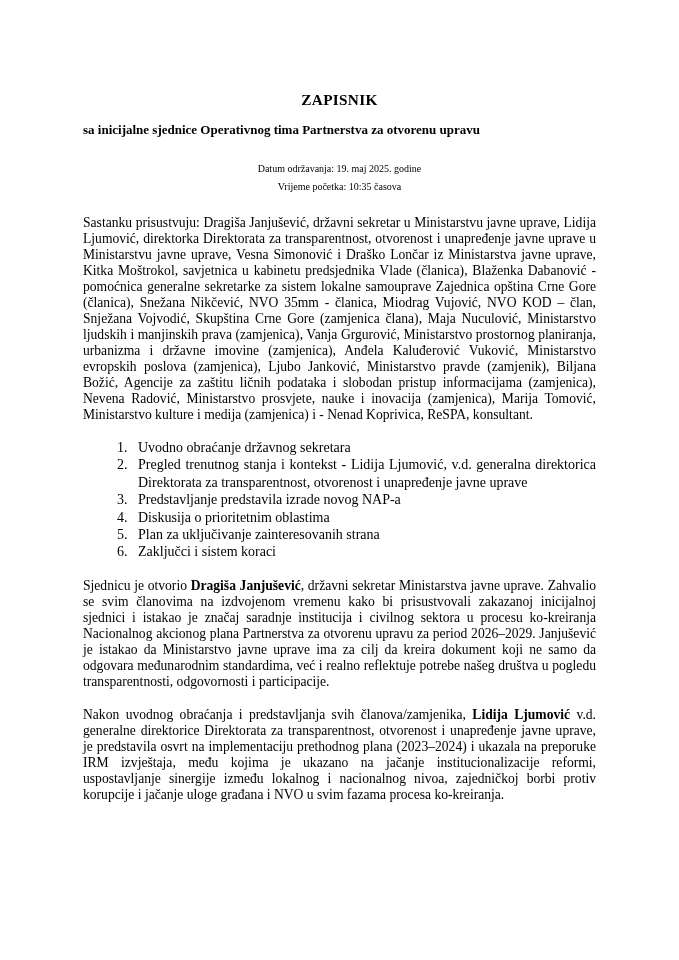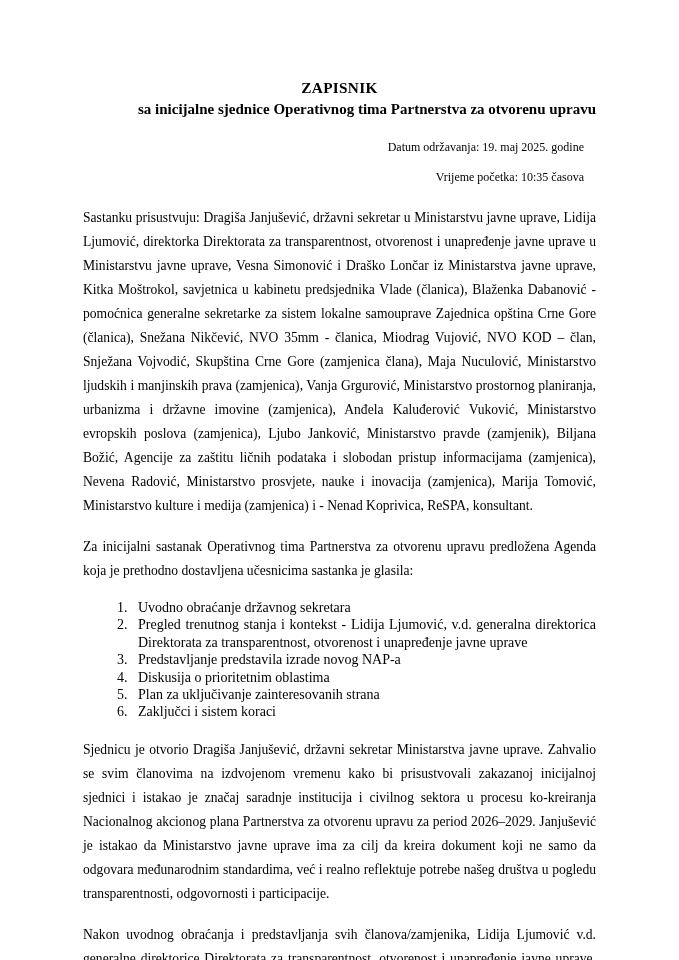--- a/index.html
+++ b/index.html
@@ -22,41 +22,41 @@
     box-sizing: border-box;
     padding: 78px 83px 0 83px;
     overflow: hidden;
   }
   .doc-title {
     text-align: center;
     font-weight: bold;
     font-size: 15.3px;
     line-height: 19px;
     letter-spacing: 0.3px;
-    margin: 0;
+    margin: 12px;
   }
   .doc-subtitle {
-    text-align: right;
+    text-align: left;
     font-weight: bold;
-    font-size: 15px;
+    font-size: 13px;
     line-height: 18px;
     margin: 3px 0 0 0;
   }
   .meta-block {
     margin-top: 21px;
   }
   .meta-line {
-    font-size: 12px;
+    font-size: 10px;
     line-height: 17.5px;
-    text-align: right;
-    margin: 12px;
+    text-align: center;
+    margin: 0;
   }
   .para {
     font-size: 13.6px;
-    line-height: 24px;
+    line-height: 16px;
     text-align: justify;
     text-justify: inter-word;
     margin: 17px 0 0 0;
     hyphens: none;
   }
   .para.first-body {
     margin-top: 20px;
   }
   .agenda {
     margin: 16px 0 0 0;
@@ -78,40 +78,39 @@
     position: absolute;
     left: 0;
     top: 0;
     width: 17px;
     text-align: left;
   }
   .agenda li .item-text {
     display: block;
     text-align: justify;
   }
-  b, strong { font-weight: normal; }
+  b, strong { font-weight: bold; }
 </style>
 </head>
 <body>
 
 <div class="page">
 
   <h1 class="doc-title">ZAPISNIK</h1>
 
   <h2 class="doc-subtitle">sa inicijalne sjednice Operativnog tima Partnerstva za otvorenu upravu</h2>
 
   <div class="meta-block">
     <p class="meta-line">Datum održavanja: 19. maj 2025. godine</p>
     <p class="meta-line">Vrijeme početka: 10:35 časova</p>
   </div>
 
   <p class="para first-body">Sastanku prisustvuju: Dragiša Janjušević, državni sekretar u Ministarstvu javne uprave, Lidija Ljumović, direktorka Direktorata za transparentnost, otvorenost i unapređenje javne uprave u Ministarstvu javne uprave, Vesna Simonović i Draško Lončar iz Ministarstva javne uprave, Kitka Moštrokol, savjetnica u kabinetu predsjednika Vlade (članica), Blaženka Dabanović - pomoćnica generalne sekretarke za sistem lokalne samouprave Zajednica opština Crne Gore (članica), Snežana Nikčević, NVO 35mm - članica, Miodrag Vujović, NVO KOD – član, Snježana Vojvodić, Skupština Crne Gore (zamjenica člana), Maja Nuculović, Ministarstvo ljudskih i manjinskih prava (zamjenica), Vanja Grgurović, Ministarstvo prostornog planiranja, urbanizma i državne imovine (zamjenica), Anđela Kaluđerović Vuković, Ministarstvo evropskih poslova (zamjenica), Ljubo Janković, Ministarstvo pravde (zamjenik), Biljana Božić, Agencije za zaštitu ličnih podataka i slobodan pristup informacijama (zamjenica), Nevena Radović, Ministarstvo prosvjete, nauke i inovacija (zamjenica), Marija Tomović, Ministarstvo kulture i medija (zamjenica) i - Nenad Koprivica, ReSPA, konsultant.</p>
 
 
-  <p class="para">Za inicijalni sastanak Operativnog tima Partnerstva za otvorenu upravu predložena Agenda koja je prethodno dostavljena učesnicima sastanka je glasila:</p>
 
   <ol class="agenda">
     <li>
       <span class="item-text">Uvodno obraćanje državnog sekretara</span>
     </li>
     <li>
       <span class="item-text">Pregled trenutnog stanja i kontekst - Lidija Ljumović, v.d. generalna direktorica Direktorata za transparentnost, otvorenost i unapređenje javne uprave</span>
     </li>
     <li>
       <span class="item-text">Predstavljanje predstavila izrade novog NAP-a</span>

